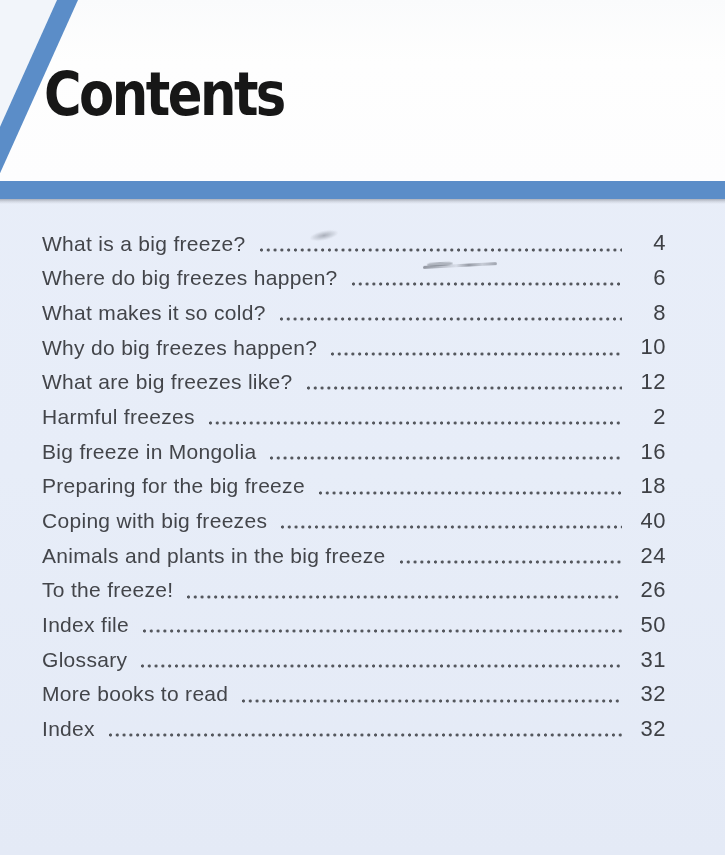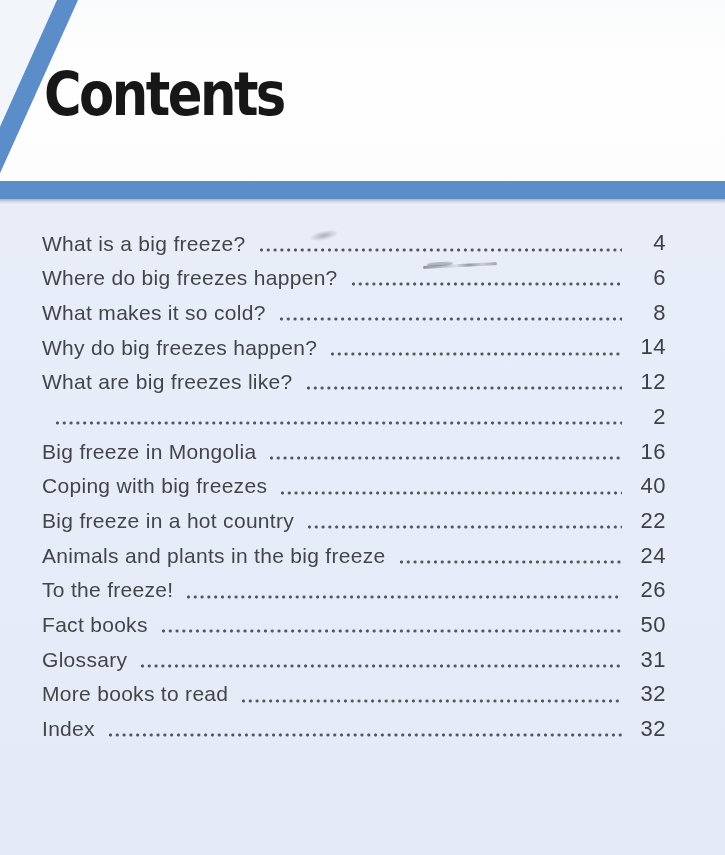--- a/index.html
+++ b/index.html
@@ -165,68 +165,69 @@
 
   <div class="toc-row">
     <span class="toc-title">What makes it so cold?</span>
     <span class="toc-leader"></span>
     <span class="toc-page">8</span>
   </div>
 
   <div class="toc-row">
     <span class="toc-title">Why do big freezes happen?</span>
     <span class="toc-leader"></span>
-    <span class="toc-page">14</span>
+    <span class="toc-page">10</span>
   </div>
 
   <div class="toc-row">
     <span class="toc-title">What are big freezes like?</span>
     <span class="toc-leader"></span>
     <span class="toc-page">12</span>
   </div>
 
   <div class="toc-row">
+    <span class="toc-title">Harmful freezes</span>
     <span class="toc-leader"></span>
     <span class="toc-page">2</span>
   </div>
 
   <div class="toc-row">
     <span class="toc-title">Big freeze in Mongolia</span>
     <span class="toc-leader"></span>
     <span class="toc-page">16</span>
   </div>
 
+  <div class="toc-row">
+    <span class="toc-title">Preparing for the big freeze</span>
+    <span class="toc-leader"></span>
+    <span class="toc-page">18</span>
+  </div>
 
   <div class="toc-row">
     <span class="toc-title">Coping with big freezes</span>
     <span class="toc-leader"></span>
     <span class="toc-page">40</span>
   </div>
 
-  <div class="toc-row">
-    <span class="toc-title">Big freeze in a hot country</span>
-    <span class="toc-leader"></span>
-    <span class="toc-page">22</span>
-  </div>
 
   <div class="toc-row">
     <span class="toc-title">Animals and plants in the big freeze</span>
     <span class="toc-leader"></span>
     <span class="toc-page">24</span>
   </div>
 
   <div class="toc-row">
     <span class="toc-title">To the freeze!</span>
     <span class="toc-leader"></span>
     <span class="toc-page">26</span>
   </div>
 
 
   <div class="toc-row">
-    <span class="toc-title">Fact books</span>
+    <span class="toc-title">Index file</span>
     <span class="toc-leader"></span>
     <span class="toc-page">50</span>
   </div>
 
   <div class="toc-row">
     <span class="toc-title">Glossary</span>
     <span class="toc-leader"></span>
     <span class="toc-page">31</span>
   </div>
 

